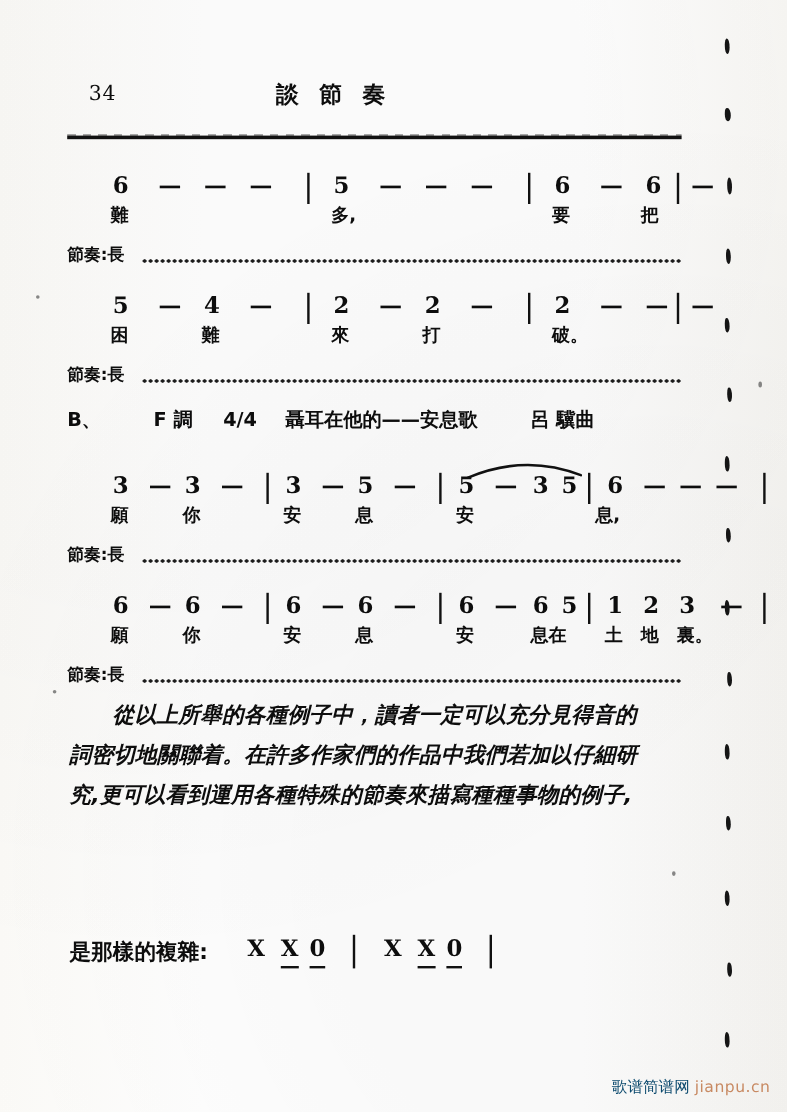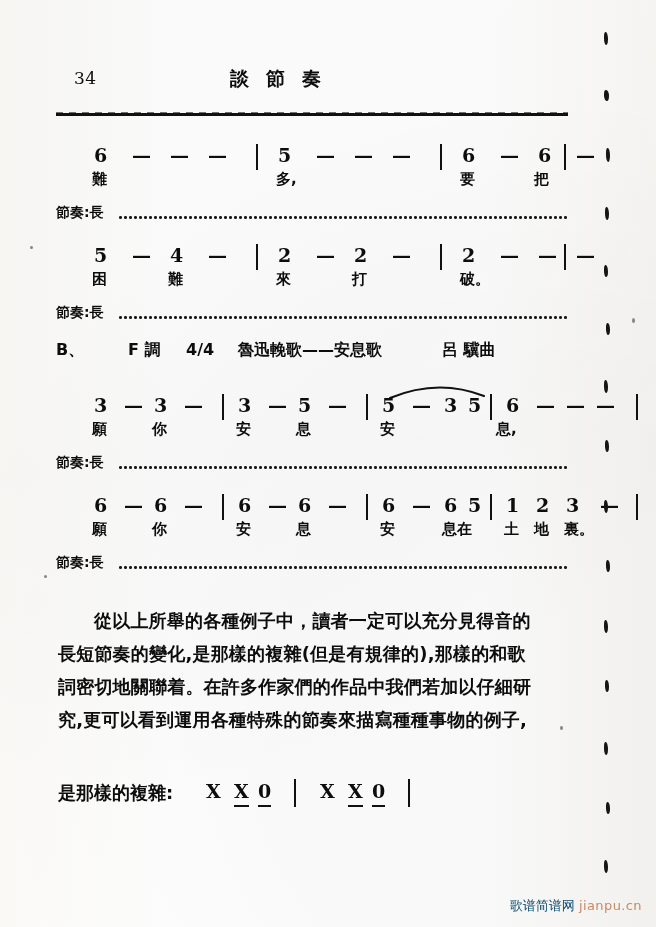--- a/index.html
+++ b/index.html
@@ -152,22 +152,23 @@
     font-size: 16px;
     font-weight: bold;
     white-space: nowrap;
   }
   #sec-b span { position: absolute; top: 0; }
 
   
   #prose {
     position: absolute;
     left: 58px;
-    top: 604px;
+    top: 580px;
     width: 500px;
+    font-style: italic;
   }
   .pline {
     font-size: 18px;
     font-weight: bold;
     line-height: 33px;
     letter-spacing: 0.2px;
     white-space: nowrap;
     font-family: "DejaVu Sans", "Liberation Sans", sans-serif;
   }
   .pline.indent { text-indent: 36px; }
@@ -307,21 +308,21 @@
     <div class="rhythm-row" style="top:62px;">
       <div class="rhythm-label">節奏:長</div>
       <div class="rhythm-dots" style="left:62px;width:450px;"></div>
     </div>
   </div>
 
   <div id="sec-b">
     <span style="left:0px;">B、</span>
     <span style="left:72px;">F 調</span>
     <span style="left:130px;">4/4</span>
-    <span style="left:182px;">魯迅輓歌——安息歌</span>
+    <span style="left:182px;">聶耳在他的——安息歌</span>
     <span style="left:386px;">呂 驥曲</span>
   </div>
 
   <div class="system" id="sys3" style="top:392px;">
     <div class="staff-line">
       <div class="measure" style="left:38px;width:120px;">
         <div class="note" style="left:0px;">3</div>
         <div class="dash" style="left:30px;">—</div>
         <div class="note" style="left:60px;">3</div>
         <div class="dash" style="left:90px;">—</div>
@@ -407,21 +408,20 @@
       <div class="lyric" style="left:508px;">裏。</div>
     </div>
     <div class="rhythm-row" style="top:62px;">
       <div class="rhythm-label">節奏:長</div>
       <div class="rhythm-dots" style="left:62px;width:450px;"></div>
     </div>
   </div>
 
   <div id="prose">
     <div class="pline indent">從以上所舉的各種例子中，讀者一定可以充分見得音的</div>
-    <div class="pline">長短節奏的變化,是那樣的複雜(但是有規律的),那樣的和歌</div>
     <div class="pline">詞密切地關聯着。在許多作家們的作品中我們若加以仔細研</div>
     <div class="pline">究,更可以看到運用各種特殊的節奏來描寫種種事物的例子,</div>
   </div>
 
   <div id="rhythm-ex">
     <div class="rx-text">是那樣的複雜:</div>
     <div class="rx-sym" style="left:148px;">X</div>
     <div class="rx-sym beamed" style="left:176px;">X</div>
     <div class="rx-sym beamed" style="left:200px;">0</div>
     <div class="rx-bar" style="left:236px;"></div>

